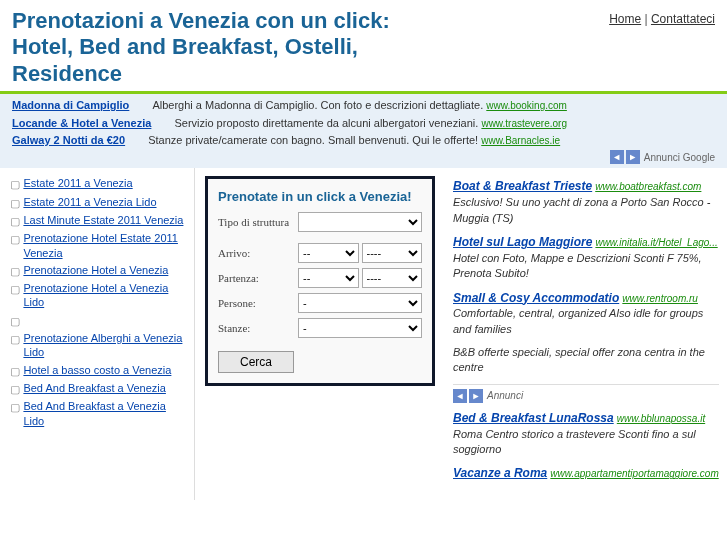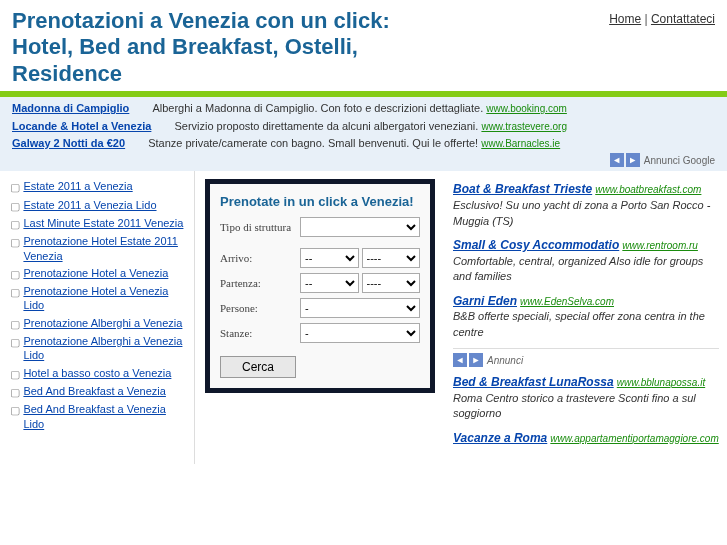--- a/index.html
+++ b/index.html
@@ -11,21 +11,21 @@
       width: 727px;
       min-height: 545px;
       overflow: hidden;
     }
     a { color: #0645ad; text-decoration: underline; cursor: pointer; }
 
     
     #header {
       background: #fff;
       padding: 8px 12px 4px 12px;
-      border-bottom: 6px solid #84cc16;
+      border-bottom: 3px solid #84cc16;
       display: flex;
       align-items: flex-start;
       justify-content: space-between;
     }
     #header-title {
       font-size: 22px;
       font-weight: bold;
       color: #1a6496;
       line-height: 1.2;
       max-width: 440px;
@@ -107,21 +107,21 @@
     }
     .sidebar-item a { font-size: 11px; color: #0645ad; }
 
     
     #center {
       width: 250px;
       padding: 8px 10px;
       flex-shrink: 0;
     }
     #form-box {
-      border: 5px solid #0f172a;
+      border: 3px solid #0f172a;
       padding: 10px;
       background: #f9f9f9;
     }
     #form-box h3 {
       font-size: 13px;
       font-weight: bold;
       color: #1a6496;
       margin-bottom: 8px;
     }
     .form-row {
@@ -256,21 +256,20 @@
     <div class="sidebar-item">
       <span class="folder-icon">▢</span>
       <a>Prenotazione Hotel a Venezia</a>
     </div>
     <div class="sidebar-item">
       <span class="folder-icon">▢</span>
       <a>Prenotazione Hotel a Venezia Lido</a>
     </div>
     <div class="sidebar-item">
       <span class="folder-icon">▢</span>
-      <a>Prenotazione Alberghi a Venezia</a>
     </div>
     <div class="sidebar-item">
       <span class="folder-icon">▢</span>
       <a>Prenotazione Alberghi a Venezia Lido</a>
     </div>
     <div class="sidebar-item">
       <span class="folder-icon">▢</span>
       <a>Hotel a basso costo a Venezia</a>
     </div>
     <div class="sidebar-item">
@@ -340,30 +339,33 @@
   </div>
 
   <div id="right">
 
     <div class="right-ad">
       <div><a class="r-title">Boat &amp; Breakfast Trieste</a>
       <span> </span><a class="r-url">www.boatbreakfast.com</a></div>
       <div class="r-desc">Esclusivo! Su uno yacht di zona a Porto San Rocco - Muggia (TS)</div>
     </div>
 
+    <div class="right-ad">
+      <div><a class="r-title">Hotel sul Lago Maggiore</a>
+      <span> </span><a class="r-url">www.initalia.it/Hotel_Lago...</a></div>
+      <div class="r-desc">Hotel con Foto, Mappe e Descrizioni Sconti F 75%, Prenota Subito!</div>
+    </div>
 
     <div class="right-ad">
       <div><a class="r-title">Small &amp; Cosy Accommodatio</a>
       <span> </span><a class="r-url">www.rentroom.ru</a></div>
       <div class="r-desc">Comfortable, central, organized Also idle for groups and families</div>
     </div>
 
     <div class="right-ad">
-      <div><a class="r-title">Garni Eden</a>
-      <span> </span><a class="r-url">www.EdenSelva.com</a></div>
       <div class="r-desc">B&amp;B offerte speciali, special offer zona centra in the centre</div>
     </div>
 
     <hr class="divider">
 
     <div style="display:flex; align-items:center; gap:4px; margin-bottom:3px;">
       <div class="right-arrows">
         <span class="right-arrow">◄</span>
         <span class="right-arrow">►</span>
       </div>

